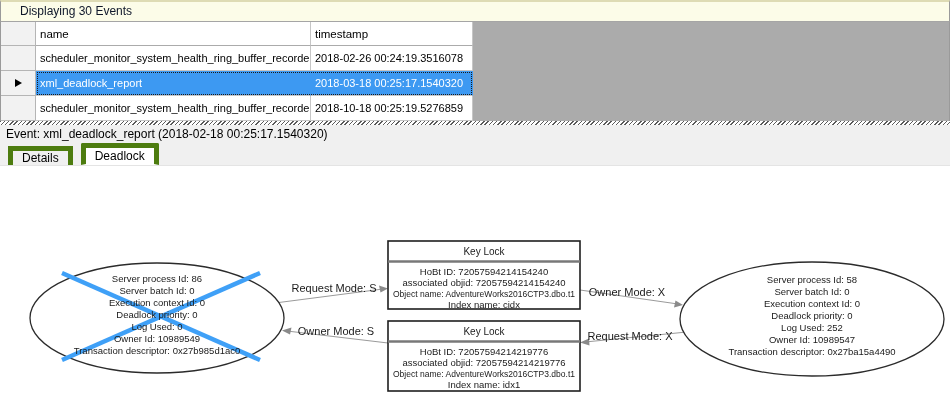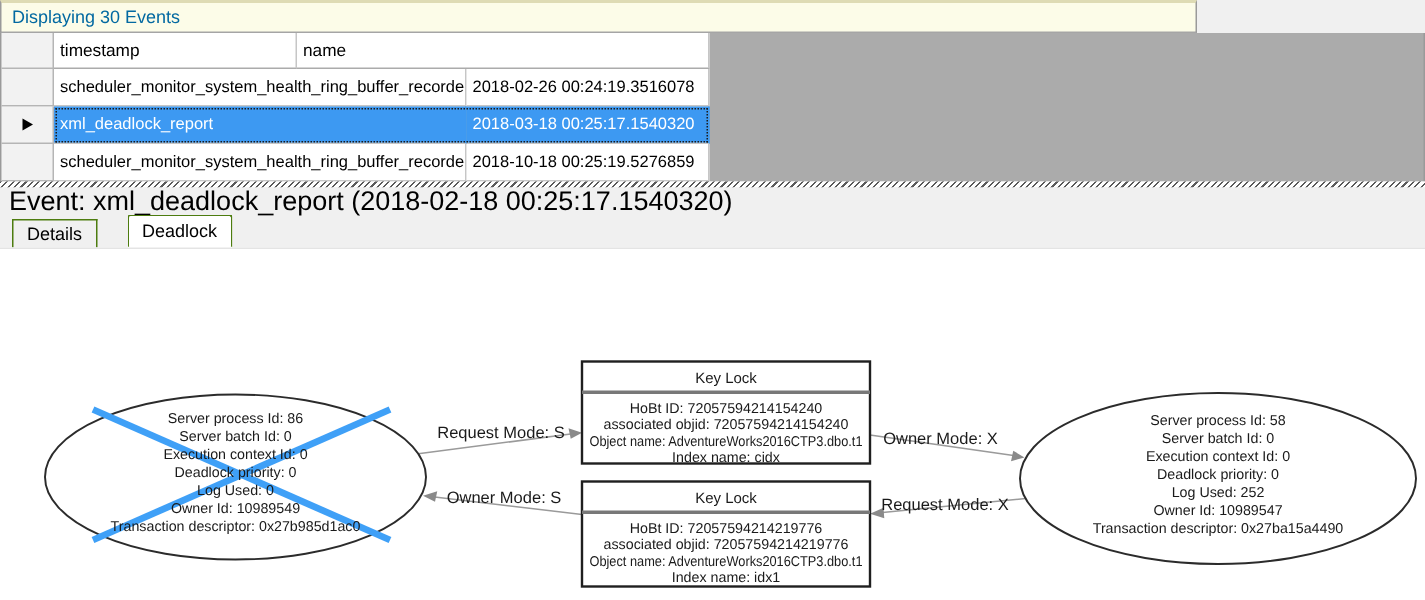--- a/index.html
+++ b/index.html
@@ -1,25 +1,25 @@
 <!DOCTYPE html>
 <html><head>
 <meta charset="utf-8">
 <style>
   * { margin:0; padding:0; box-sizing:border-box; }
   html,body { width:950px; height:400px; background:#fff; font-family:"Liberation Sans", sans-serif; overflow:hidden; }
   .app { position:relative; width:950px; height:400px; background:#F0F0F0; }
 
   
   .infobar {
-    position:absolute; left:0; top:0; width:798px; height:22px;
+    position:absolute; left:0; top:0; width:950px; height:22px;
     background:#FCFCE8; border-top:2px solid #DEDBB4;
     border-left:1px solid #9a9a9a; border-right:1px solid #9a9a9a;
     border-bottom:1px solid #A5A5A5;
-    font-size:12px; color:#0369a1; line-height:19px; padding-left:7px;
+    font-size:12px; color:#0f172a; line-height:19px; padding-left:19px;
   }
 
   
   .grid {
     position:absolute; left:0; top:22px; width:950px; height:99px;
     background:#ABABAB; border-left:1px solid #9a9a9a; border-right:1px solid #9a9a9a;
   }
   .grow { display:flex; }
   .hrow { height:24px; }
   .drow { height:25px; }
@@ -44,33 +44,33 @@
   
   .splitter {
     position:absolute; left:0; top:121px; width:950px; height:4px;
     background:repeating-linear-gradient(135deg,#5a5a5a 0 1px,#fff 1px 3px);
     cursor:row-resize;
   }
 
   
   .eventbar {
     position:absolute; left:0; top:125px; width:950px; height:18px;
-    background:#F0F0F0; font-size:18px; color:#000; line-height:18px; padding-left:6px;
+    background:#F0F0F0; font-size:12px; color:#000; line-height:18px; padding-left:6px;
   }
 
   
   .tabstrip { position:absolute; left:8px; top:143px; height:22px; display:flex; align-items:flex-end; }
   .tab {
     font-size:12px; color:#000; padding:0 9px; display:flex; align-items:center;
-    border:1px solid #4d7c0f; cursor:default;
+    border:5px solid #4d7c0f; cursor:default;
   }
   .tab-inactive { height:19px; background:#F0F0F0; border-bottom:none; }
   .tab-active {
     height:22px; background:#fff; border-bottom:1px solid #fff;
-    border-radius:2px 2px 0 0; position:relative; z-index:2; margin-left:20px;
+    border-radius:2px 2px 0 0; position:relative; z-index:2; margin-left:8px;
   }
 
   
   .pane {
     position:absolute; left:0; top:165px; width:950px; height:235px;
     background:#fff; border-top:1px solid #E4E4E4;
   }
   .pane svg { display:block; }
   text { fill:#1a1a1a; }
   .nodetext { font-size:9.5px; font-family:"Liberation Sans", sans-serif; }
@@ -83,22 +83,22 @@
 <div class="app">
 
   <div class="infobar">
     <span>Displaying 30 Events</span>
   </div>
 
   <div class="grid">
     <div class="grow hrow">
       <div class="selcell"></div>
       <div class="cellwrap">
+        <div class="cell col-name">name</div>
         <div class="cell col-ts">timestamp</div>
-        <div class="cell col-name">name</div>
       </div>
     </div>
 
     <div class="grow drow">
       <div class="selcell"></div>
       <div class="cellwrap">
         <div class="cell col-name">scheduler_monitor_system_health_ring_buffer_recorded</div>
         <div class="cell col-ts">2018-02-26 00:24:19.3516078</div>
       </div>
     </div>

